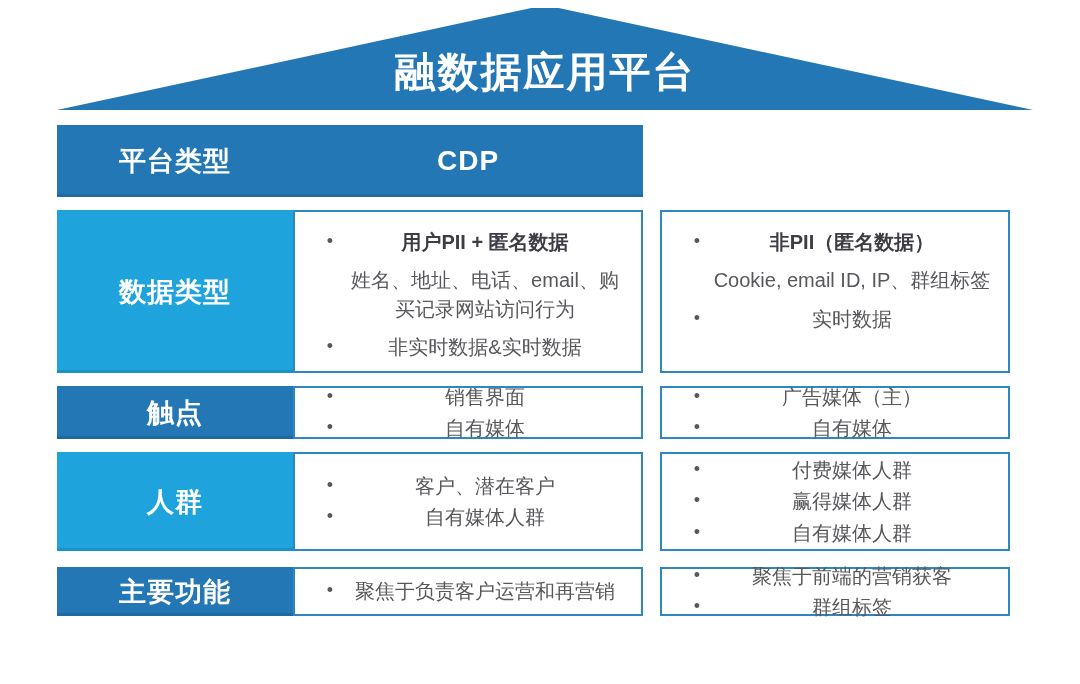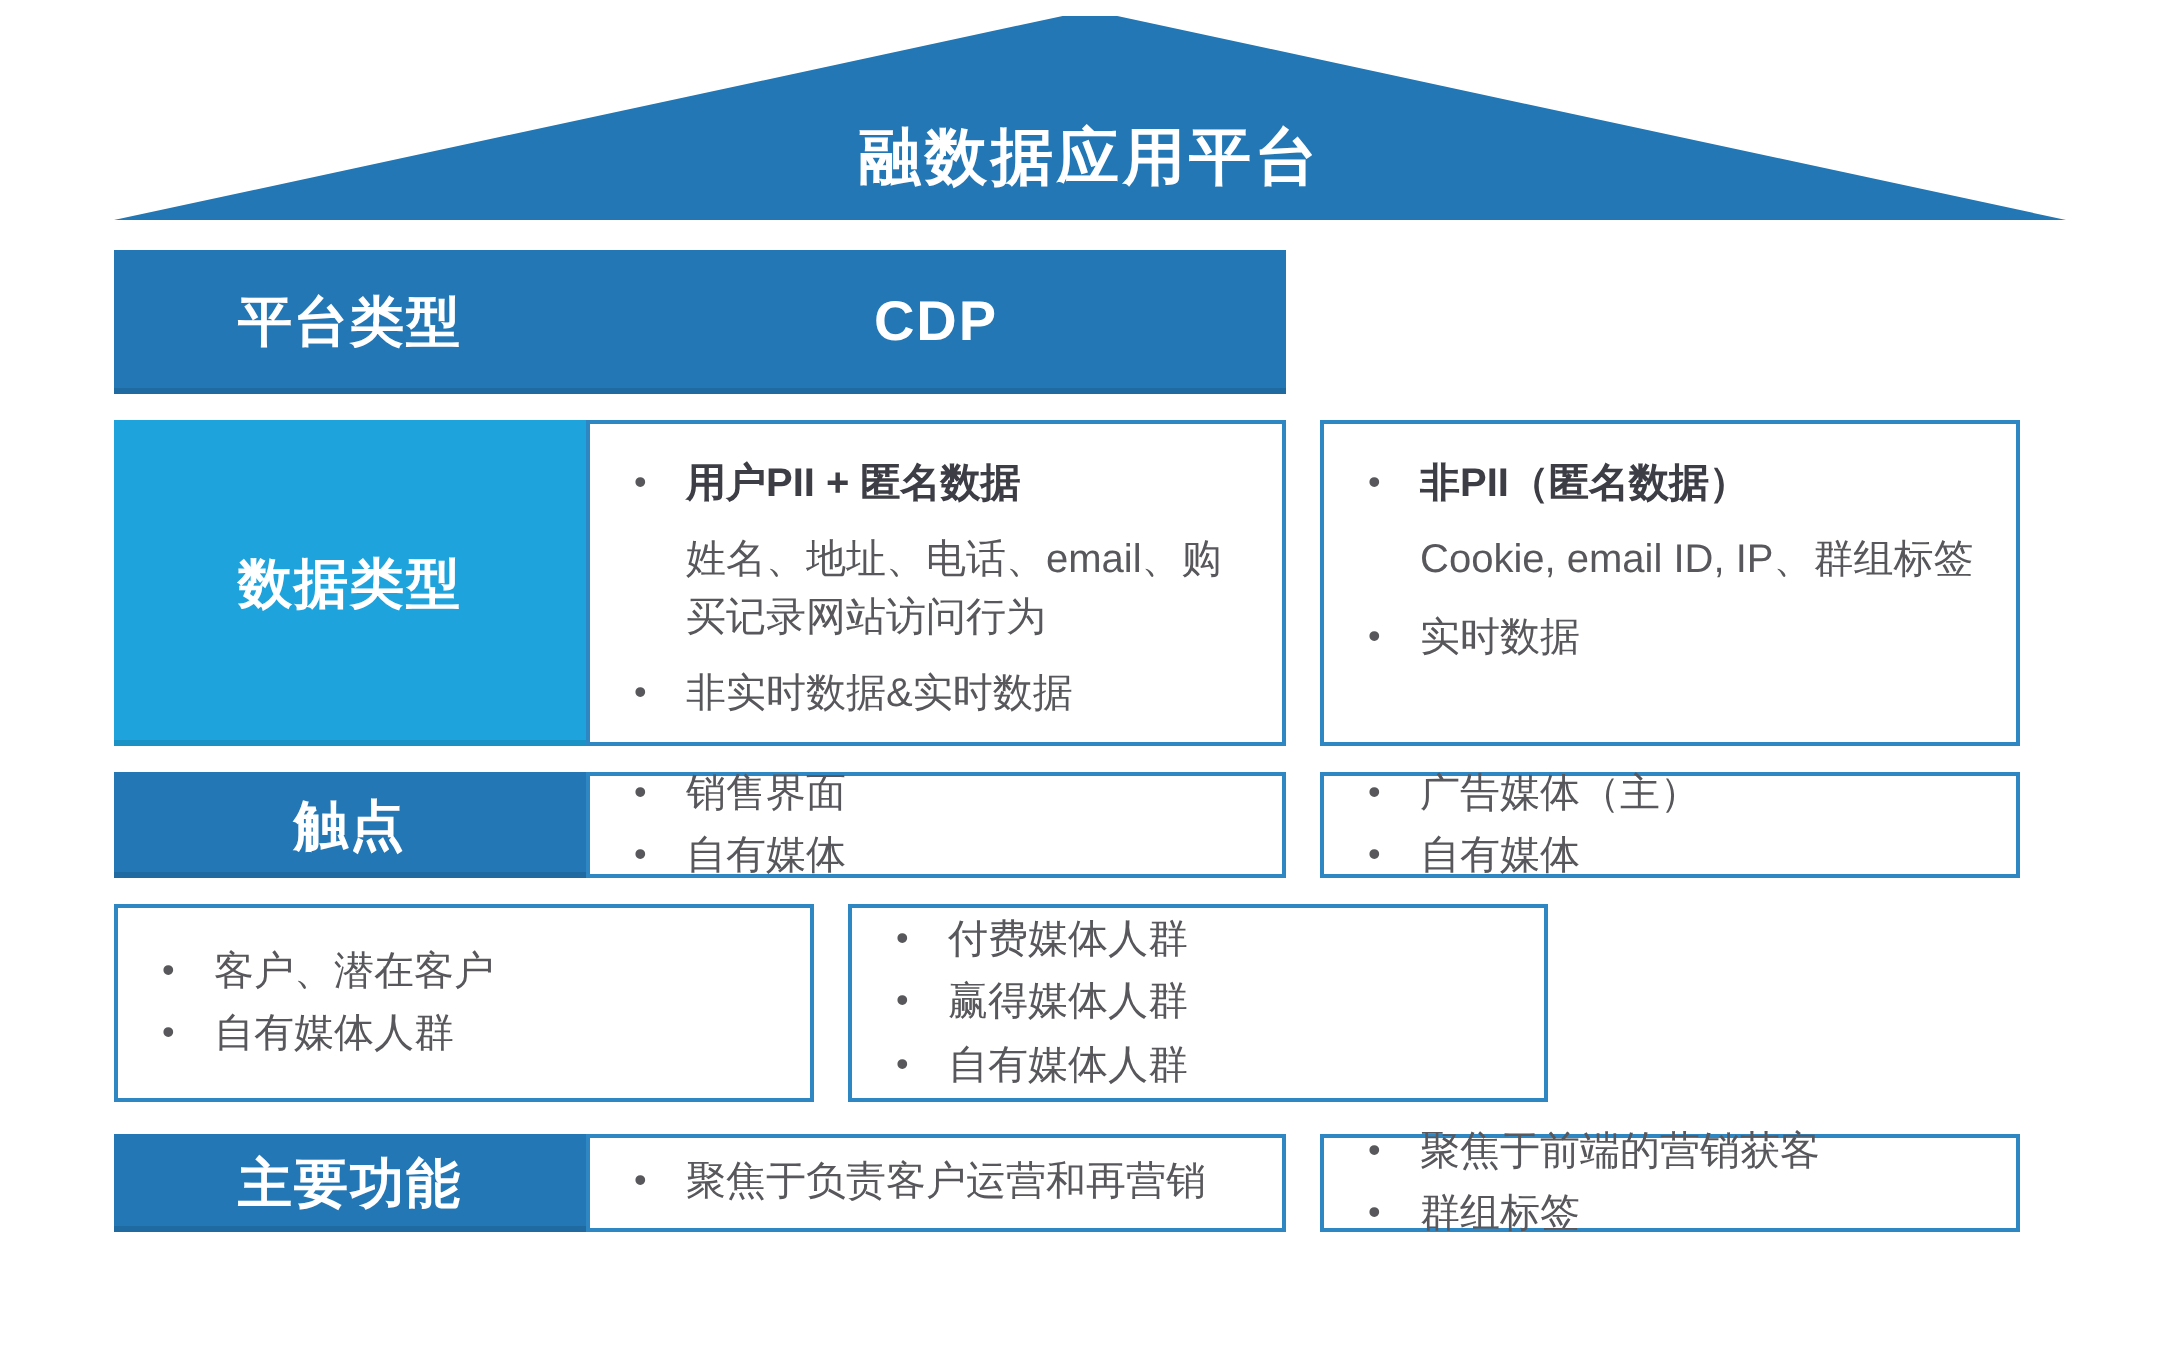--- a/index.html
+++ b/index.html
@@ -11,36 +11,36 @@
   }
   html,body{margin:0;padding:0;background:#ffffff;}
   body{font-family:"Liberation Sans","DejaVu Sans",sans-serif;}
   .canvas{position:relative;width:1080px;height:684px;background:#ffffff;overflow:hidden;}
 
   
   .roof{position:absolute;left:57px;top:8px;width:976px;height:102px;background:var(--dark);
         -webkit-clip-path:polygon(48.6% 0,51.4% 0,100% 100%,0 100%);
         clip-path:polygon(48.6% 0,51.4% 0,100% 100%,0 100%);}
   .roof-title{position:absolute;left:0;right:0;bottom:10px;text-align:center;
-        color:#ffffff;font-size:31px;font-weight:700;letter-spacing:2px;}
+        color:#ffffff;font-size:41px;font-weight:700;letter-spacing:2px;}
 
   
   .grid{position:absolute;left:57px;top:125px;width:976px;}
   .row{display:flex;align-items:stretch;}
   .row{margin-bottom:13px;}
   .row.last{margin-bottom:0;}
   .row.gap16{margin-bottom:16px;}
 
   .cell-label{width:236px;flex:0 0 236px;display:flex;align-items:center;justify-content:center;
         color:#ffffff;font-weight:700;font-size:27px;letter-spacing:1px;
         box-shadow:inset 0 -3px 0 rgba(0,0,0,0.10);}
   .cell-label.dark{background:var(--dark);}
   .cell-label.light{background:var(--light);}
 
-  .cell-col{width:350px;flex:0 0 350px;}
+  .cell-col{width:350px;flex:0 0 350px;text-align:center;}
   .cell-col.first{margin-right:17px;}
 
   .colhead{display:flex;align-items:center;justify-content:center;background:var(--dark);
         color:#ffffff;font-weight:700;font-size:28px;letter-spacing:1px;
         box-shadow:inset 0 -3px 0 rgba(0,0,0,0.10);}
 
   .content{background:#ffffff;border:2px solid var(--border);box-sizing:border-box;
         display:flex;flex-direction:column;justify-content:center;
         padding:8px 14px 8px 22px;}
   .content.roomy{justify-content:flex-start;padding-top:16px;}
@@ -118,20 +118,21 @@
             <span class="txt">广告媒体（主）</span>
           </div>
           <div class="item">
             <span class="dot">•</span>
             <span class="txt">自有媒体</span>
           </div>
         </div>
     </div>
 
     <div class="row gap16" style="height:99px">
+      <div class="cell-label light">人群</div>
       <div class="cell-col first content">
           <div class="item">
             <span class="dot">•</span>
             <span class="txt">客户、潜在客户</span>
           </div>
           <div class="item">
             <span class="dot">•</span>
             <span class="txt">自有媒体人群</span>
           </div>
         </div>

